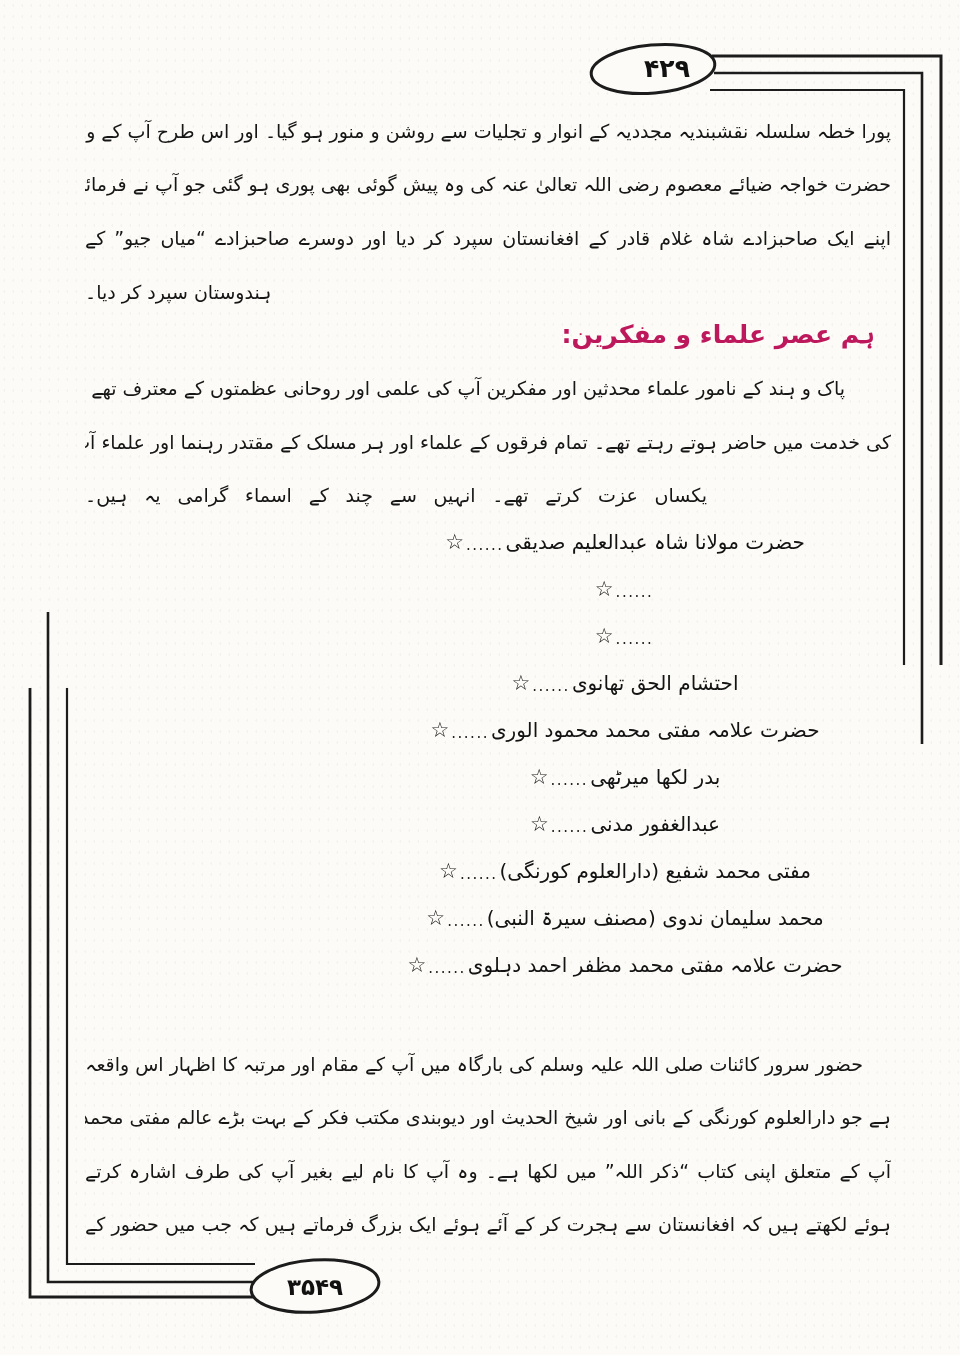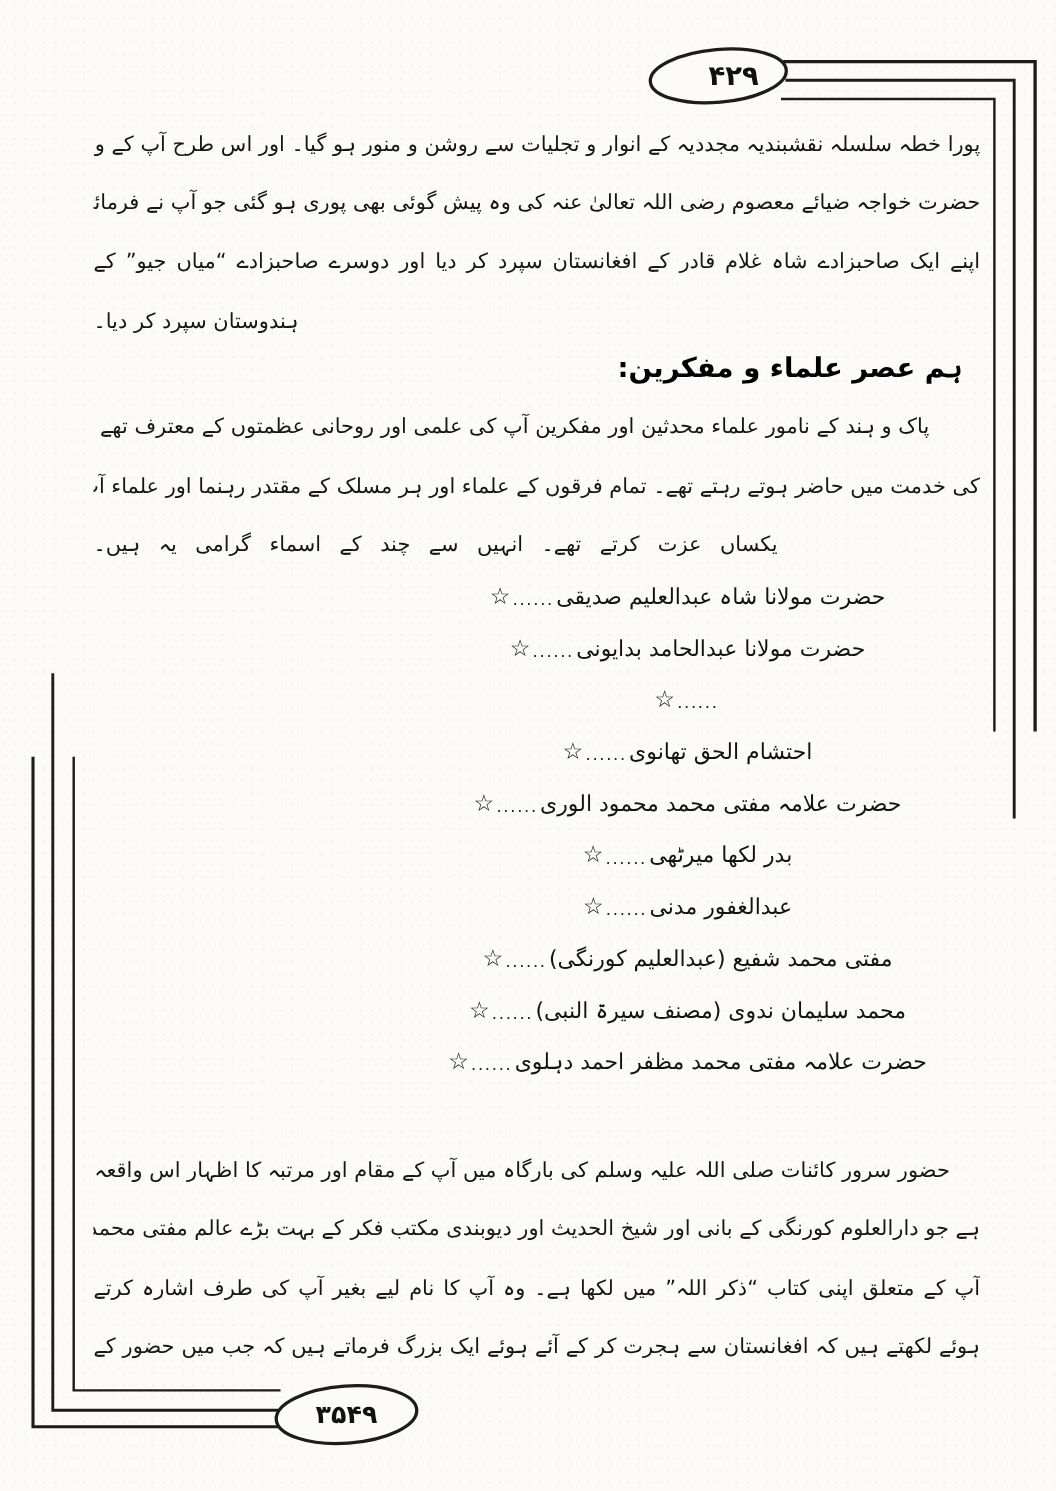--- a/index.html
+++ b/index.html
@@ -25,21 +25,21 @@
     font-size:19px;line-height:32px;
     text-align:justify;text-align-last:justify;text-justify:inter-word;
     white-space:nowrap;overflow:hidden;box-sizing:border-box;color:#161616;
   }
   .shortline{
     width:auto;max-width:700px;white-space:nowrap;overflow:visible;
     text-align:right;text-align-last:auto;
   }
   .heading{
     position:absolute;direction:rtl;font-size:25px;font-weight:bold;
-    color:#000000;white-space:nowrap;
+    color:#be185d;white-space:nowrap;
   }
   .listrow{
     position:absolute;left:388px;width:474px;height:42px;
     display:flex;flex-direction:row;align-items:center;justify-content:center;
     direction:ltr;
   }
   .star{font-size:21px;line-height:21px;color:#141414;flex:0 0 auto;}
   .leader{font-size:15px;letter-spacing:1.5px;color:#222;margin:6px 2px 0 2px;flex:0 0 auto;}
   .sname{font-size:20px;direction:rtl;unicode-bidi:plaintext;color:#131313;white-space:nowrap;}
   .ind46{padding-right:46px;}
@@ -81,21 +81,20 @@
   <div class="bodyline" style="top:479px; width:622px">یکساں عزت کرتے تھے۔ انہیں سے چند کے اسماء گرامی یہ ہیں۔</div>
 
   <div class="listrow" style="top:521px">
     <span class="star">☆</span>
     <span class="leader">......</span>
     <span class="sname">حضرت مولانا شاہ عبدالعلیم صدیقی</span>
   </div>
   <div class="listrow" style="top:568px">
     <span class="star">☆</span>
     <span class="leader">......</span>
-    <span class="sname">حضرت مولانا عبدالحامد بدایونی</span>
   </div>
   <div class="listrow" style="top:615px">
     <span class="star">☆</span>
     <span class="leader">......</span>
   </div>
   <div class="listrow" style="top:662px">
     <span class="star">☆</span>
     <span class="leader">......</span>
     <span class="sname">احتشام الحق تھانوی</span>
   </div>
@@ -110,21 +109,21 @@
     <span class="sname">بدر لکھا میرٹھی</span>
   </div>
   <div class="listrow" style="top:803px">
     <span class="star">☆</span>
     <span class="leader">......</span>
     <span class="sname">عبدالغفور مدنی</span>
   </div>
   <div class="listrow" style="top:850px">
     <span class="star">☆</span>
     <span class="leader">......</span>
-    <span class="sname">مفتی محمد شفیع (عبدالعلیم کورنگی)</span>
+    <span class="sname">مفتی محمد شفیع (دارالعلوم کورنگی)</span>
   </div>
   <div class="listrow" style="top:897px">
     <span class="star">☆</span>
     <span class="leader">......</span>
     <span class="sname">محمد سلیمان ندوی (مصنف سیرۃ النبی)</span>
   </div>
   <div class="listrow" style="top:944px">
     <span class="star">☆</span>
     <span class="leader">......</span>
     <span class="sname">حضرت علامہ مفتی محمد مظفر احمد دہلوی</span>

